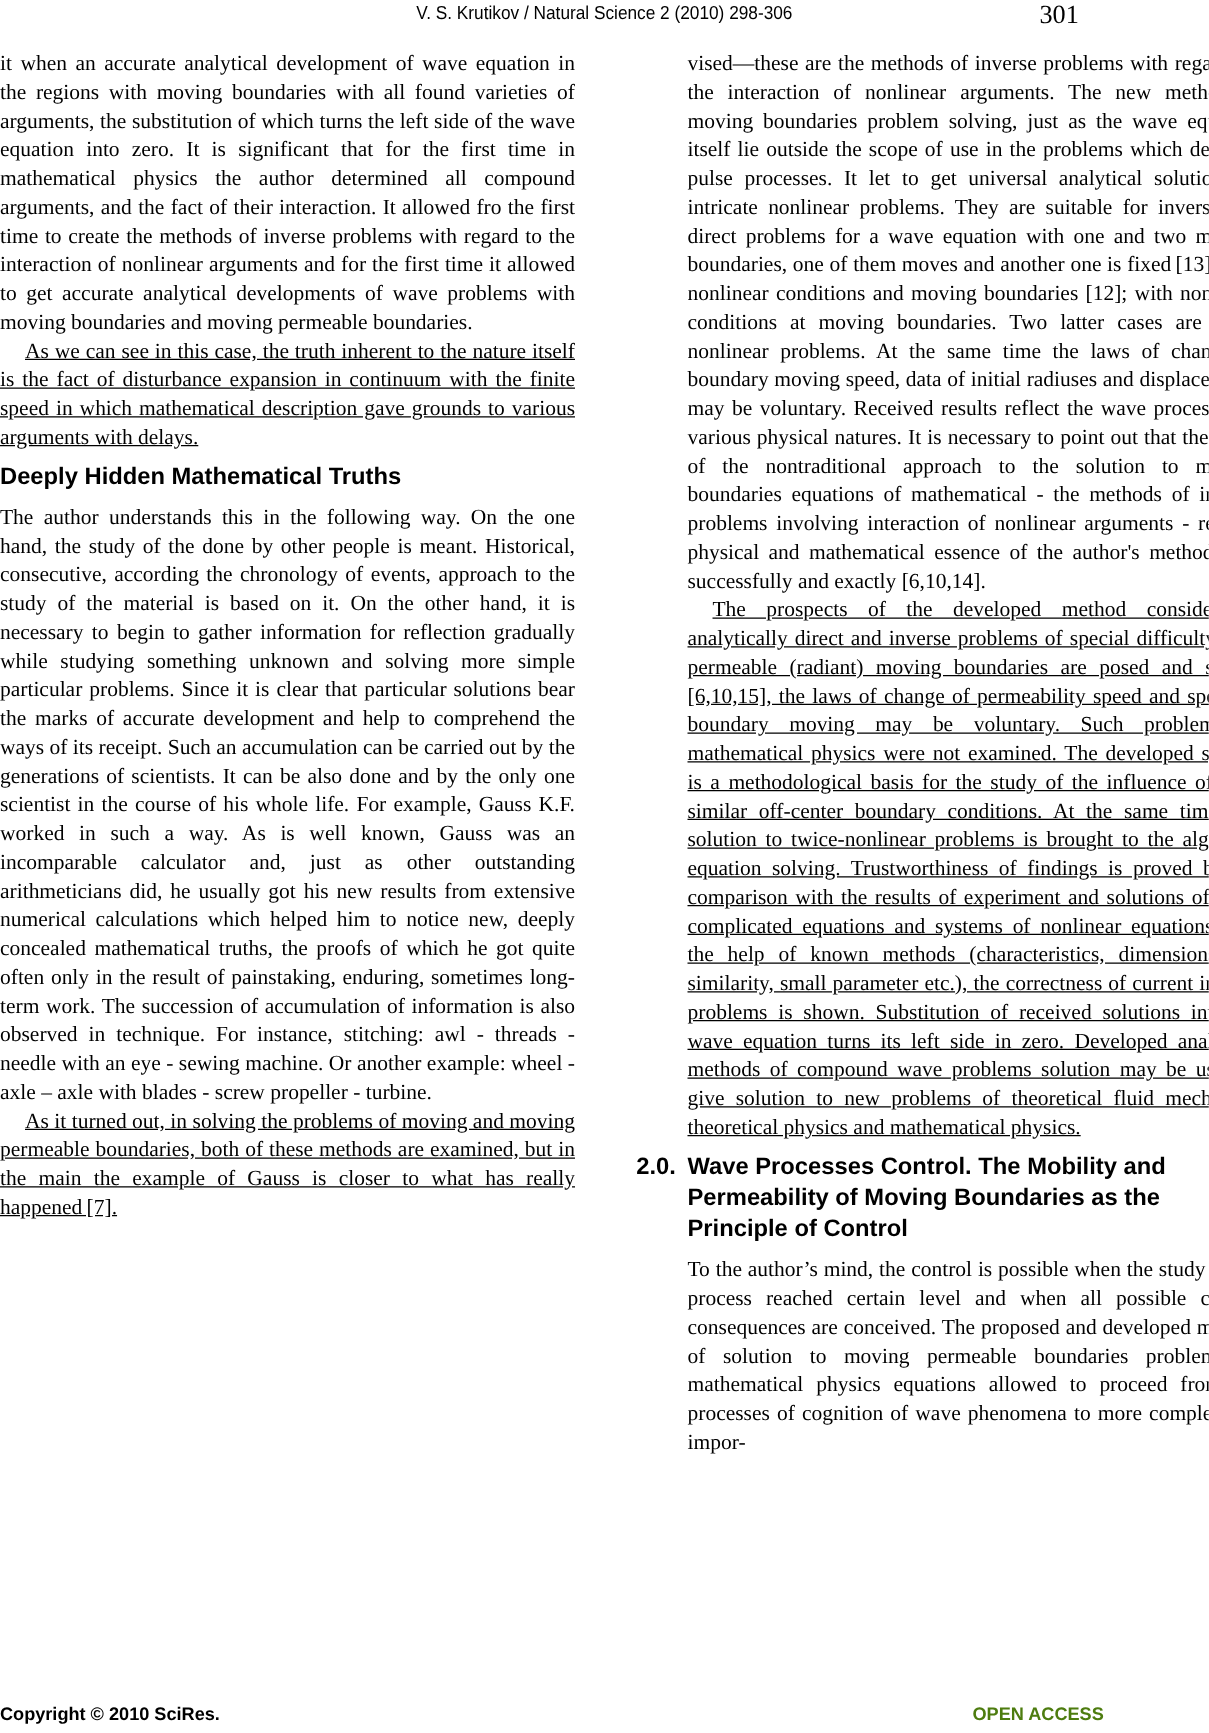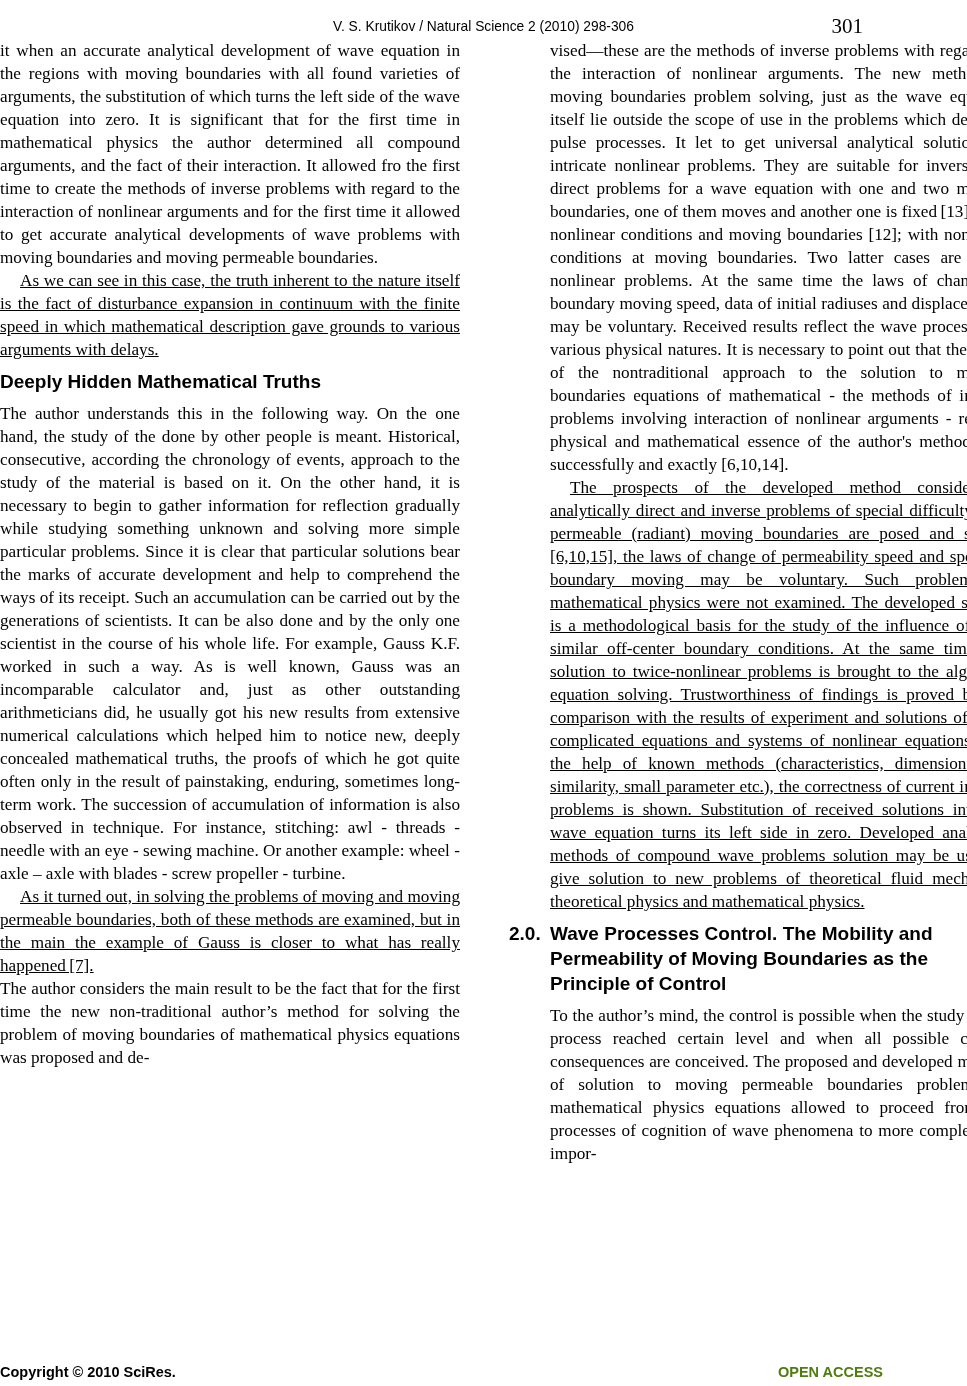--- a/index.html
+++ b/index.html
@@ -16,21 +16,20 @@
   }
   .running-header {
     position: absolute;
     top: 0;
     left: 0;
     width: 863px;
     height: 22px;
     font-family: "Liberation Sans", sans-serif;
     font-size: 15px;
     line-height: 20px;
-    margin-top: 15px;
   }
   .running-header .title {
     position: absolute;
     left: 0;
     width: 967px;
     text-align: center;
     top: 1px;
     transform: scaleX(0.92);
     transform-origin: center;
   }
@@ -90,21 +89,20 @@
   <span class="title">V. S. Krutikov / Natural Science 2 (2010) 298-306</span>
   <span class="page-number">301</span>
 </div>
 
 <div class="column col-left">
   <p>it when an accurate analytical development of wave equation in the regions with moving boundaries with all found varieties of arguments, the substitution of which turns the left side of the wave equation into zero. It is significant that for the first time in mathematical physics the author determined all compound arguments, and the fact of their interaction. It allowed fro the first time to create the methods of inverse problems with regard to the interaction of nonlinear arguments and for the first time it allowed to get accurate analytical developments of wave problems with moving boundaries and moving permeable boundaries.</p>
   <p class="indent">As we can see in this case, the truth inherent to the nature itself is the fact of disturbance expansion in con­tinuum with the finite speed in which mathematical de­scription gave grounds to various arguments with delays.</p>
   <h2><span class="sec-num">2.3.</span><span>Deeply Hidden Mathematical Truths</span></h2>
   <p>The author understands this in the following way. On the one hand, the study of the done by other people is meant. Historical, consecutive, according the chronology of events, approach to the study of the material is based on it. On the other hand, it is necessary to begin to gather information for reflection gradually while studying something unknown and solving more simple particular problems. Since it is clear that particular solutions bear the marks of accurate development and help to compre­hend the ways of its receipt. Such an accumulation can be carried out by the generations of scientists. It can be also done and by the only one scientist in the course of his whole life. For example, Gauss K.F. worked in such a way. As is well known, Gauss was an incomparable calculator and, just as other outstanding arithmeticians did, he usually got his new results from extensive nu­merical calculations which helped him to notice new, deeply concealed mathematical truths, the proofs of which he got quite often only in the result of painstaking, enduring, sometimes long-term work. The succession of accumulation of information is also observed in tech­nique. For instance, stitching: awl - threads - needle with an eye - sewing machine. Or another example: wheel - axle – axle with blades - screw propeller - turbine.</p>
   <p class="indent">As it turned out, in solving the problems of moving and moving permeable boundaries, both of these meth­ods are examined, but in the main the example of Gauss is closer to what has really happened [7].</p>
-  <p>The author considers the main result to be the fact that for the first time the new non-traditional author’s method for solving the problem of moving boundaries of mathematical physics equations was proposed and de-</p>
 </div>
 
 <div class="column col-right">
   <p>vised—these are the methods of inverse problems with regard for the interaction of nonlinear arguments. The new method of moving boundaries problem solving, just as the wave equation itself lie outside the scope of use in the problems which describe pulse processes. It let to get universal analytical solutions of intricate nonlinear pro­blems. They are suitable for inverse and direct problems for a wave equation with one and two moving bounda­ries, one of them moves and another one is fixed [13]; with nonlinear conditions and moving boundaries [12]; with nonlinear conditions at moving boundaries. Two latter cases are twice nonlinear problems. At the same time the laws of change of boundary moving speed, data of initial radiuses and displacements may be voluntary. Received results reflect the wave processes of various physical natures. It is necessary to point out that the name of the nontraditional approach to the solution to moving boundaries equations of mathematical - the methods of inverse problems involving interaction of nonlinear arguments - reflects physical and mathematical essence of the author's method very successfully and exactly [6,10,14].</p>
   <p class="indent">The prospects of the developed method considerable: analytically direct and inverse problems of special diffi­culty with permeable (radiant) moving boundaries are posed and solved [6,10,15], the laws of change of per­meability speed and speed of boundary moving may be voluntary. Such problems in mathematical physics were not examined. The developed system is a methodologi­cal basis for the study of the influence of new, similar off-center boundary conditions. At the same time, the solution to twice-nonlinear problems is brought to the algebraic equation solving. Trustworthiness of findings is proved by the comparison with the results of experi­ment and solutions of more complicated equations and systems of nonlinear equations with the help of known methods (characteristics, dimensions and similarity, small parameter etc.), the correctness of current inverse prob­lems is shown. Substitution of received solutions into the wave equation turns its left side in zero. Developed ana­lytical methods of compound wave problems solution may be used to give solution to new problems of theo­retical fluid mechanics, theoretical physics and mathe­matical physics.</p>
   <h2><span class="sec-num">2.0.</span><span>Wave Processes Control. The Mobility and Permeability of Moving Boundaries as the Principle of Control</span></h2>
   <p>To the author’s mind, the control is possible when the study of the process reached certain level and when all possible control consequences are conceived. The pro­posed and developed method of solution to moving per­meable boundaries problems of mathematical physics equations allowed to proceed from the processes of cog­nition of wave phenomena to more complex and impor-</p>
 </div>
 
 <div class="footer">

